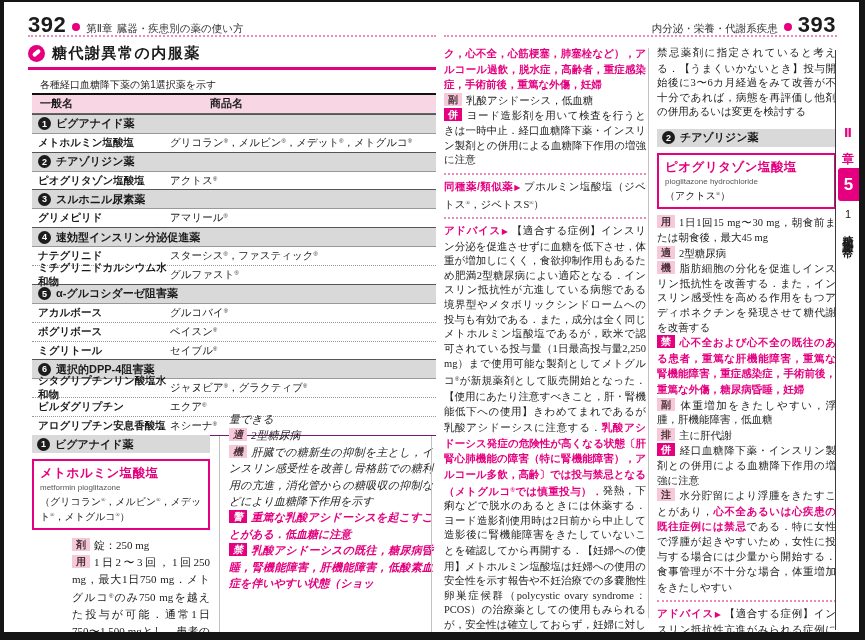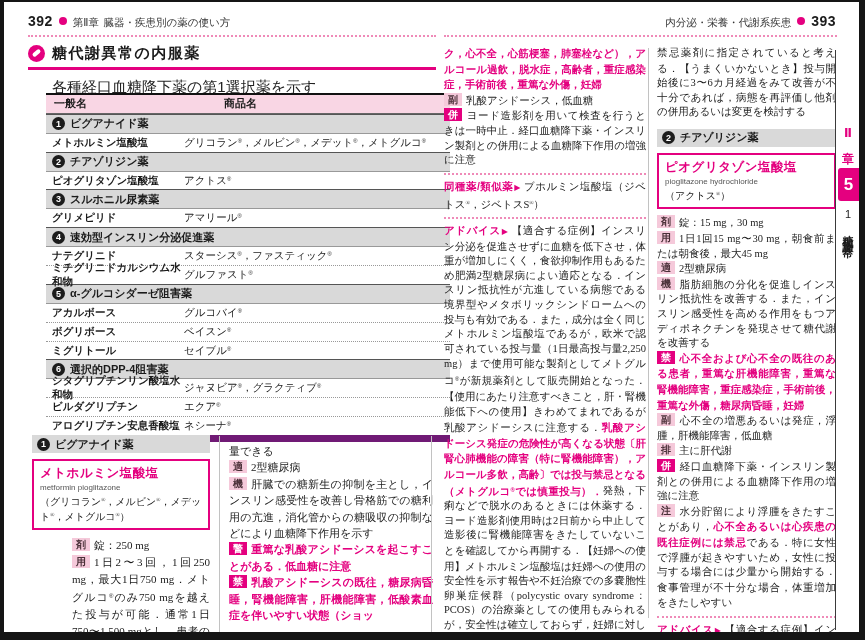--- a/index.html
+++ b/index.html
@@ -1,54 +1,54 @@
 <!DOCTYPE html>
 <html><head>
 <meta charset="utf-8">
 <style>
   html,body{margin:0;padding:0;background:#202020;}
   .frame{position:relative;width:865px;height:640px;background:#151515;box-sizing:border-box;}
   .sheet{position:absolute;left:4px;top:2px;width:855px;height:630px;background:#ffffff;overflow:hidden;
          font-family:"Liberation Sans","DejaVu Sans",sans-serif;color:#1b1b1b;}
   .abs{position:absolute;}
   
-  .pgnum{font-size:14px;font-weight:bold;letter-spacing:0.5px;}
+  .pgnum{font-size:22px;font-weight:bold;letter-spacing:0.5px;}
   .chap{font-size:10.5px;color:#333;}
   .dot{display:inline-block;width:8px;height:8px;border-radius:50%;background:#e4007f;margin:0 6px;vertical-align:1px;}
   .lheader{left:24px;top:10px;}
   .rheader{left:440px;top:10px;width:392px;text-align:right;}
   .dotrule{border-top:2px dotted #ef8ab8;height:0;}
   
   .section-head{left:24px;top:42px;width:408px;border-bottom:3px solid #e4007f;padding-bottom:4px;display:flex;align-items:center;gap:7px;}
   .sec-icon{width:17px;height:17px;border-radius:50%;background:#e4007f;position:relative;flex:0 0 auto;}
   .sec-icon .pill{position:absolute;left:4px;top:6px;width:9px;height:4px;background:#fff;border-radius:3px;transform:rotate(-40deg);}
   .sec-title{font-size:15px;font-weight:bold;letter-spacing:1.5px;}
-  .sec-sub{left:48px;top:76px;font-size:15px;color:#222;}
-  
-  .dtable{left:42px;top:91px;width:404px;border-top:2px solid #111;border-bottom:7px solid #701a75;}
+  .sec-sub{left:36px;top:76px;font-size:10px;color:#222;}
+  
+  .dtable{left:28px;top:91px;width:404px;border-top:2px solid #111;border-bottom:1px solid #701a75;}
   .t-row{display:flex;align-items:center;height:17.9px;font-size:10.5px;}
   .t-head{background:#f9d6e4;font-weight:bold;border-bottom:1px solid #666;font-size:11px;}
   .t-head .c1{padding-left:8px;}
   .t-head .c2{padding-left:40px;}
   .t-group{background:#d9d9d9;font-weight:bold;border-top:1px solid #555;border-bottom:1px solid #999;gap:5px;padding-left:6px;font-size:11px;}
   .t-drug .c1{font-weight:bold;}
   .t-drug.dtop{border-top:1px dotted #999;}
   .c1{width:138px;flex:0 0 auto;padding-left:6px;box-sizing:border-box;}
   .c2{flex:1;}
   .gnum{display:inline-flex;width:13px;height:13px;border-radius:50%;background:#1c1c1c;color:#fff;
         font-size:9px;font-weight:bold;align-items:center;justify-content:center;flex:0 0 auto;}
   
   .graybar{background:#d9d9d9;height:18px;display:flex;align-items:center;gap:5px;padding-left:5px;font-weight:bold;font-size:11px;}
   .drugbox{border:2px solid #e4007f;padding:4px 6px 5px;margin-top:6px;}
   .dname{color:#e4007f;font-weight:bold;font-size:12.5px;letter-spacing:0.5px;}
   .den{font-size:8px;color:#555;margin-top:1px;}
   .dbrands{font-size:10px;line-height:13.5px;margin-top:2px;font-family:"Liberation Serif","DejaVu Serif",serif;}
   
   .colA{left:28px;top:433px;width:178px;}
-  .colB{left:225px;top:441px;width:204px;}
+  .colB{left:225px;top:409px;width:204px;font-style:italic;}
   .colC{left:440px;top:44px;width:202px;}
   .colD{left:653px;top:44px;width:179px;}
   .entries .entry{margin:0;text-align:justify;font-family:"Liberation Serif","DejaVu Serif",serif;}
   .colA .entries{margin-top:7px;}
   .colA .entry{font-size:11px;line-height:17px;padding-left:40px;}
   .colB .entry{font-size:11px;line-height:16.4px;}
   .colC .entry,.colD .entry{font-size:10.5px;line-height:14.6px;}
   .bdg{display:inline-block;min-width:14px;padding:0 2px;height:13px;line-height:13px;text-align:center;
        font-size:10px;font-weight:bold;margin-right:4px;vertical-align:1px;font-family:"Liberation Sans","DejaVu Sans",sans-serif;}
   .bdg.light{background:#f5c9da;color:#4a3038;}
@@ -217,26 +217,25 @@
       <div class="graybar" style="margin-top:9px;">
         <span class="gnum">2</span>
         <span>チアゾリジン薬</span>
       </div>
       <div class="drugbox">
         <div class="dname">ピオグリタゾン塩酸塩</div>
         <div class="den">pioglitazone hydrochloride</div>
         <div class="dbrands rtext">（アクトス<sup class="rsup">®</sup>）</div>
       </div>
       <div class="entries" style="margin-top:6px;">
-          <p class="entry"><span class="bdg light">剤</span><span class="seg-n">錠：15 mg，30 mg</span></p>
           <p class="entry"><span class="bdg light">用</span><span class="seg-n">1日1回15 mg〜30 mg，朝食前または朝食後，最大45 mg</span></p>
           <p class="entry"><span class="bdg light">適</span><span class="seg-n">2型糖尿病</span></p>
           <p class="entry"><span class="bdg light">機</span><span class="seg-n">脂肪細胞の分化を促進しインスリン抵抗性を改善する．また，インスリン感受性を高める作用をもつアディポネクチンを発現させて糖代謝を改善する</span></p>
           <p class="entry"><span class="bdg solid">禁</span><span class="seg-p">心不全および心不全の既往のある患者，重篤な肝機能障害，重篤な腎機能障害，重症感染症，手術前後，重篤な外傷，糖尿病昏睡，妊婦</span></p>
-          <p class="entry"><span class="bdg light">副</span><span class="seg-n">心不全の増悪あるいは発症，浮腫，肝機能障害，低血糖</span></p>
+          <p class="entry"><span class="bdg light">副</span><span class="seg-n">体重増加をきたしやすい，浮腫，肝機能障害，低血糖</span></p>
           <p class="entry"><span class="bdg light">排</span><span class="seg-n">主に肝代謝</span></p>
           <p class="entry"><span class="bdg solid">併</span><span class="seg-n">経口血糖降下薬・インスリン製剤との併用による血糖降下作用の増強に注意</span></p>
           <p class="entry"><span class="bdg light">注</span><span class="seg-n">水分貯留により浮腫をきたすことがあり，</span><span class="seg-p">心不全あるいは心疾患の既往症例には禁忌</span><span class="seg-n">である．特に女性で浮腫が起きやすいため，女性に投与する場合には少量から開始する．</span><span class="seg-b">食事管理が不十分な場合，体重増加をきたしやすい</span></p>
           <div class="dotsep"></div>
           <p class="entry"><span class="plabel">アドバイス</span><span class="arrow">▶</span><span class="seg-b">【適合する症例】</span><span class="seg-n">インスリン抵抗性亢進がみられる症例に有効であ</span></p>
         </div>
     </div>
 
     <div class="abs edge-line" style="left:831px;top:48px;height:580px;"></div>
 

